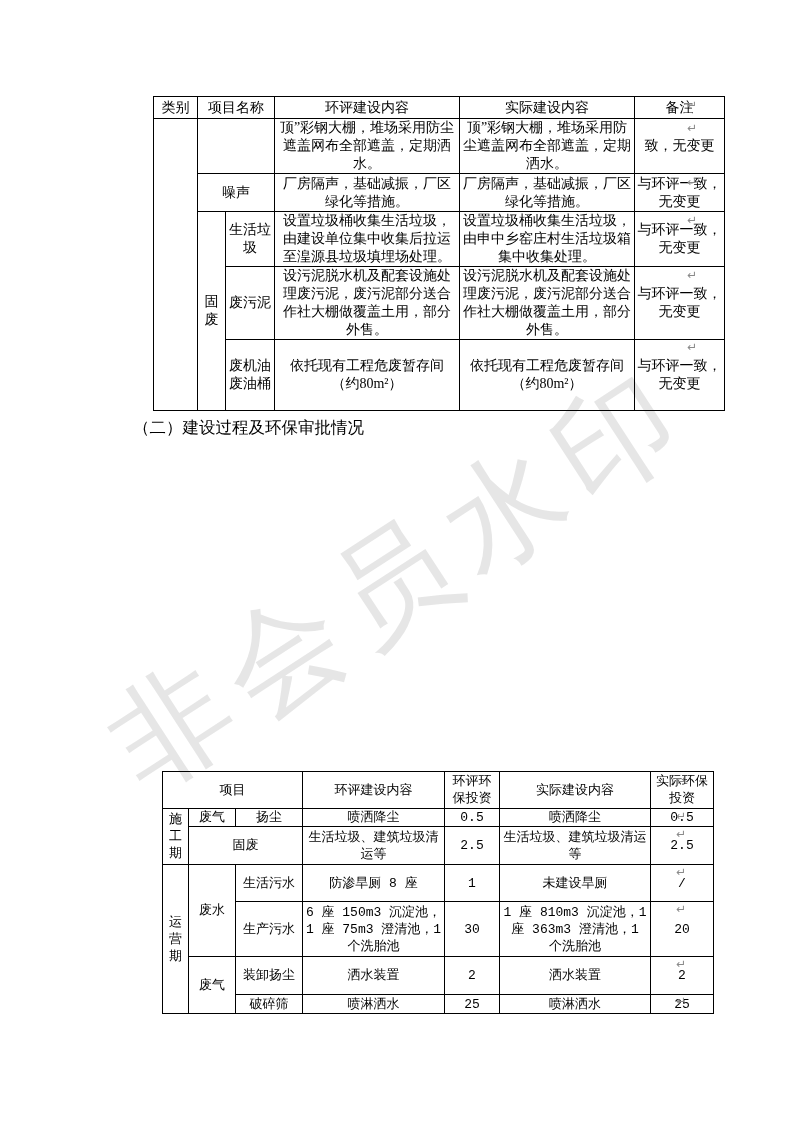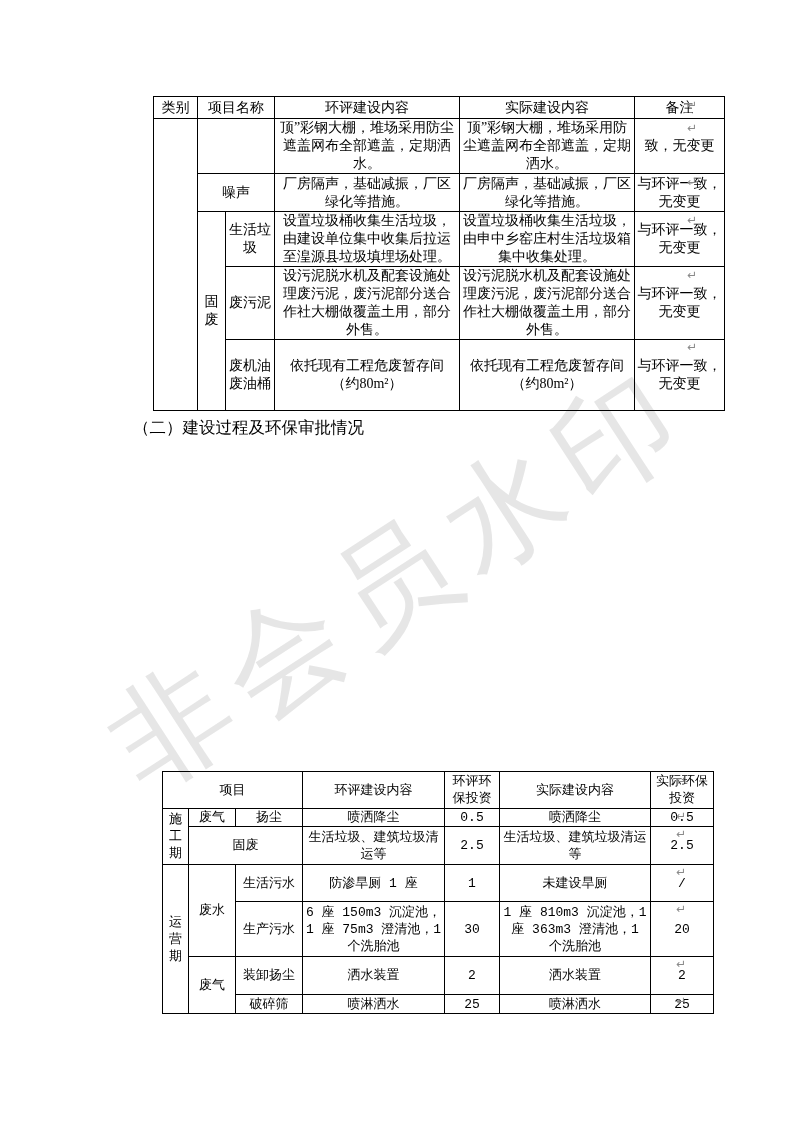--- a/index.html
+++ b/index.html
@@ -141,21 +141,21 @@
       <td colspan="2">固废</td>
       <td>生活垃圾、建筑垃圾清运等</td>
       <td>2.5</td>
       <td>生活垃圾、建筑垃圾清运等</td>
       <td>2.5</td>
     </tr>
     <tr style="height:37px">
       <td rowspan="4">运营期</td>
       <td rowspan="2">废水</td>
       <td>生活污水</td>
-      <td>防渗旱厕 1 座</td>
+      <td>防渗旱厕 8 座</td>
       <td>1</td>
       <td>未建设旱厕</td>
       <td>/</td>
     </tr>
     <tr style="height:55px">
       <td>生产污水</td>
       <td>6 座 150m3 沉淀池，1 座 75m3 澄清池，1 个洗胎池</td>
       <td>30</td>
       <td>1 座 810m3 沉淀池，1 座 363m3 澄清池，1 个洗胎池</td>
       <td>20</td>

